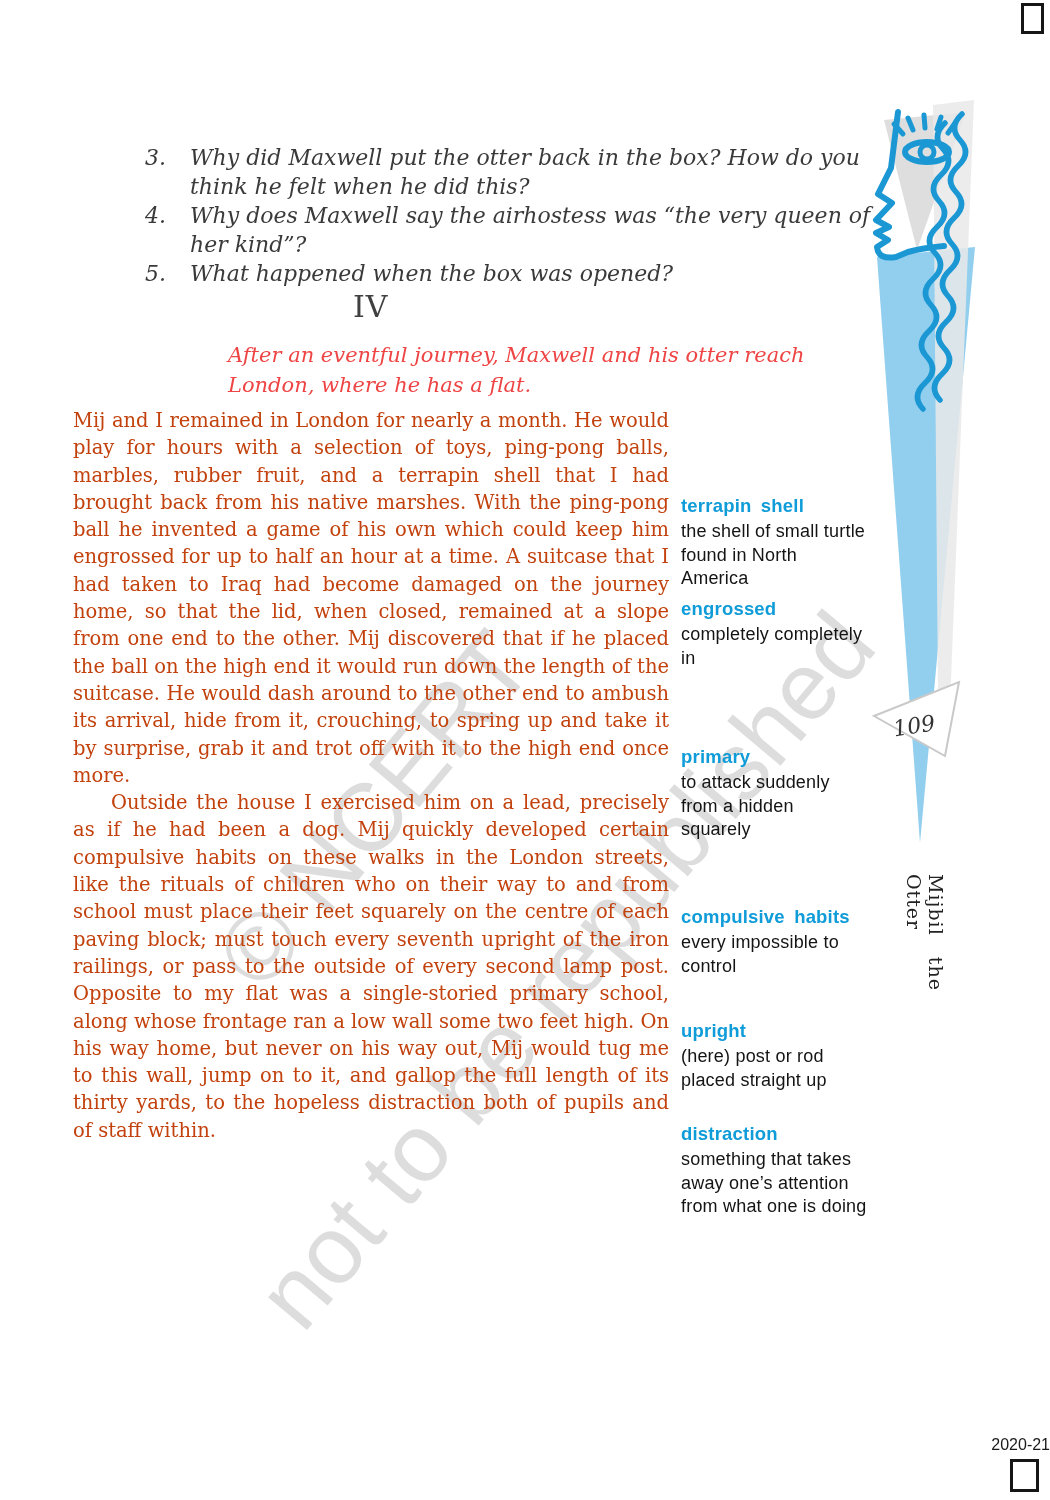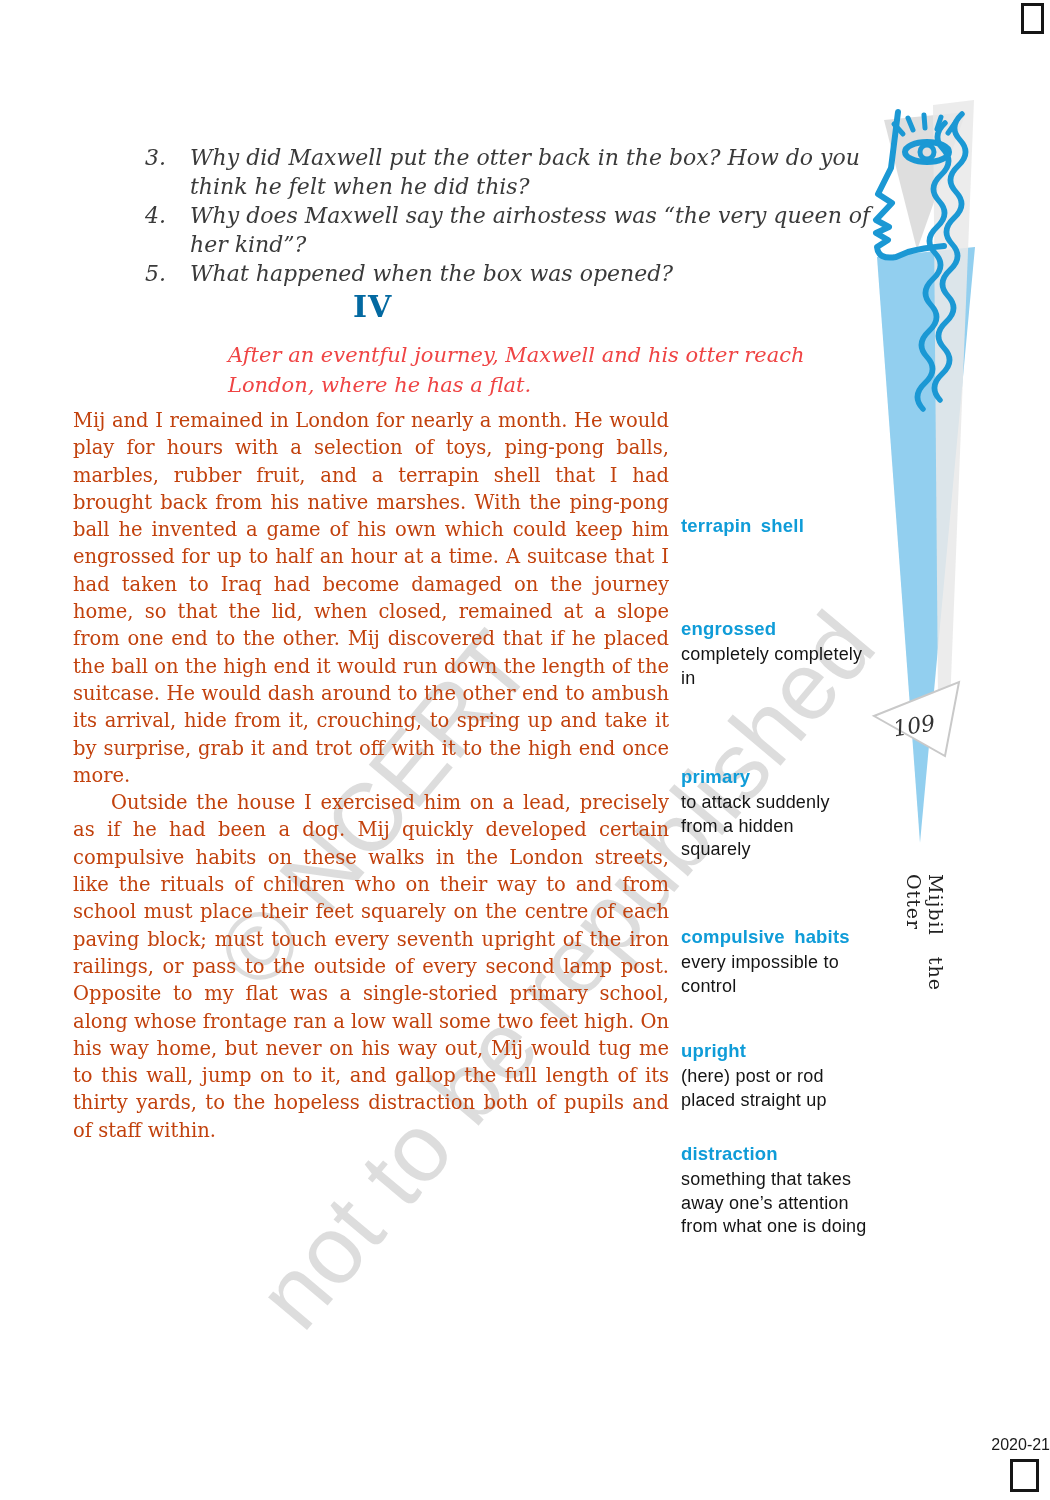--- a/index.html
+++ b/index.html
@@ -34,35 +34,35 @@
 
   
   .q-list{position:absolute;left:145px;top:143px;width:728px;}
   .q-item{
     display:grid;grid-template-columns:45px 1fr;
     font-style:italic;font-size:22px;line-height:29px;color:#3a3a3a;
   }
   
   .sec-heading{
     position:absolute;left:353px;top:289px;
-    font-size:30px;font-weight:bold;color:#0369a1;letter-spacing:1px;
+    font-size:30px;font-weight:normal;color:#404040;letter-spacing:1px;
   }
   .sec-intro{
     position:absolute;left:228px;top:340px;width:660px;
     font-style:italic;font-size:21px;line-height:30px;color:#ef4444;
   }
   
   .body-text{
     position:absolute;left:73px;top:407px;width:596px;
     font-size:19.5px;line-height:27.3px;color:#c2410c;
     text-align:justify;
   }
   .body-text p.indent{text-indent:38px;}
   
-  .gloss-entry{position:absolute;left:681px;width:200px;font-family:"Liberation Sans",sans-serif;margin-top:20px;}
+  .gloss-entry{position:absolute;left:681px;width:200px;font-family:"Liberation Sans",sans-serif;}
   .gloss-term{
     font-weight:bold;font-size:18.5px;color:var(--glossary-term);
     word-spacing:4px;letter-spacing:0.2px;line-height:22px;
   }
   .gloss-def{
     font-size:18px;line-height:23.5px;color:#141414;margin-top:3px;width:186px;
     letter-spacing:0.2px;
   }
   .g-terrapin{top:495px;}
   .g-engrossed{top:598px;}
@@ -153,20 +153,21 @@
     <div class="sec-heading">IV</div>
     <div class="sec-intro">After an eventful journey, Maxwell and his otter reach London, where he has a flat.</div>
 
     <div class="body-text">
       <p>Mij and I remained in London for nearly a month. He would play for hours with a selection of toys, ping-pong balls, marbles, rubber fruit, and a terrapin shell that I had brought back from his native marshes. With the ping-pong ball he invented a game of his own which could keep him engrossed for up to half an hour at a time. A suitcase that I had taken to Iraq had become damaged on the journey home, so that the lid, when closed, remained at a slope from one end to the other. Mij discovered that if he placed the ball on the high end it would run down the length of the suitcase. He would dash around to the other end to ambush its arrival, hide from it, crouching, to spring up and take it by surprise, grab it and trot off with it to the high end once more.</p>
       <p class="indent">Outside the house I exercised him on a lead, precisely as if he had been a dog. Mij quickly developed certain compulsive habits on these walks in the London streets, like the rituals of children who on their way to and from school must place their feet squarely on the centre of each paving block; must touch every seventh upright of the iron railings, or pass to the outside of every second lamp post. Opposite to my flat was a single-storied primary school, along whose frontage ran a low wall some two feet high. On his way home, but never on his way out, Mij would tug me to this wall, jump on to it, and gallop the full length of its thirty yards, to the hopeless distraction both of pupils and of staff within.</p>
     </div>
 
     <div class="gloss-entry g-terrapin">
       <div class="gloss-term">terrapin shell</div>
+      <div class="gloss-def">the shell of small turtle found in North America</div>
     </div>
     <div class="gloss-entry g-engrossed">
       <div class="gloss-term">engrossed</div>
       <div class="gloss-def">completely completely in</div>
     </div>
     <div class="gloss-entry g-ambush">
       <div class="gloss-term">primary</div>
       <div class="gloss-def">to attack suddenly from a hidden squarely</div>
     </div>
     <div class="gloss-entry g-compulsive">

